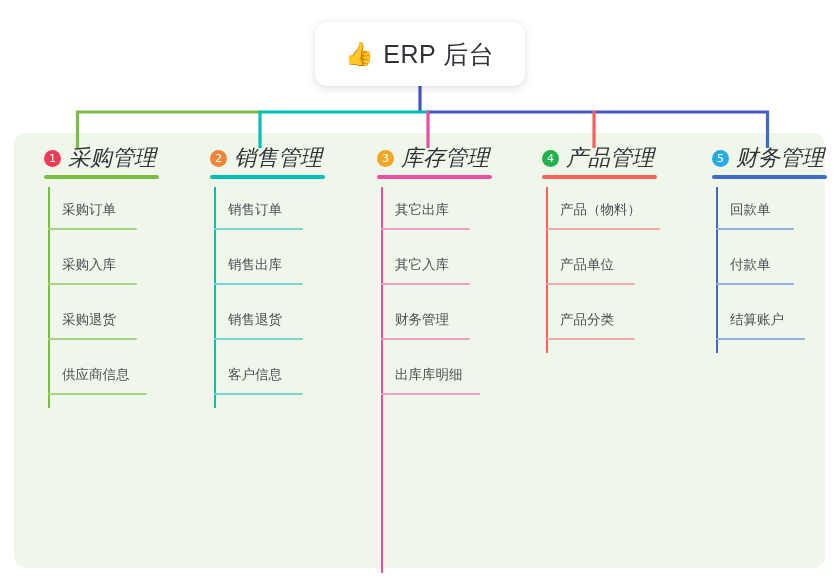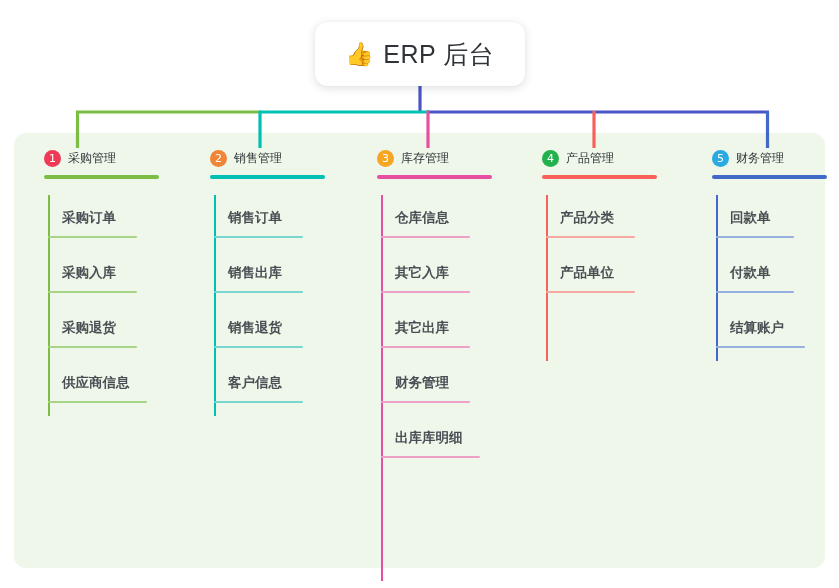--- a/index.html
+++ b/index.html
@@ -100,35 +100,35 @@
     height: 17px;
     border-radius: 50%;
     color: #ffffff;
     font-size: 11px;
     line-height: 17px;
     text-align: center;
     flex: 0 0 auto;
     font-family: "DejaVu Sans", sans-serif;
   }
   .col-title {
-    font-size: 12px;
+    font-size: 22px;
     color: #303439;
     white-space: nowrap;
+    font-style: italic;
   }
   .col-underline {
     height: 4px;
     border-radius: 2px;
     margin-top: 5px;
     margin-left: 12px;
   }
 
   .items {
     position: relative;
-    margin-top: 16px;
-    font-weight: bold;
+    margin-top: 8px;
   }
   .item {
     position: relative;
     height: 55px;
   }
   .item-label {
     position: absolute;
     left: 30px;
     top: 14px;
     font-size: 13.5px;
@@ -236,58 +236,58 @@
 
     <div class="column" style="left:365px; width:165px;">
       <div class="col-header">
         <span class="badge" style="background:#f5a623">3</span>
         <span class="col-title">库存管理</span>
       </div>
       <div class="col-underline" style="width:115px; background:#e74fa0"></div>
       <div class="items">
         <div class="trunk" style="height:386px; background:#e74fa0"></div>
         <div class="item">
-          <span class="item-label">仓库信息</span>
+          <span class="item-label">其它出库</span>
           <div class="item-underline" style="width:89px; background:#eda0c8"></div>
         </div>
         <div class="item">
           <span class="item-label">其它入库</span>
           <div class="item-underline" style="width:89px; background:#eda0c8"></div>
         </div>
         <div class="item">
-          <span class="item-label">其它出库</span>
-          <div class="item-underline" style="width:89px; background:#eda0c8"></div>
-        </div>
-        <div class="item">
           <span class="item-label">财务管理</span>
           <div class="item-underline" style="width:89px; background:#eda0c8"></div>
         </div>
         <div class="item">
           <span class="item-label">出库库明细</span>
           <div class="item-underline" style="width:99px; background:#eda0c8"></div>
         </div>
       </div>
     </div>
 
     <div class="column" style="left:530px; width:170px;">
       <div class="col-header">
         <span class="badge" style="background:#22b14c">4</span>
         <span class="col-title">产品管理</span>
       </div>
       <div class="col-underline" style="width:115px; background:#f8615a"></div>
       <div class="items">
         <div class="trunk" style="height:166px; background:#f8615a"></div>
         <div class="item">
+          <span class="item-label">产品（物料）</span>
+          <div class="item-underline" style="width:114px; background:#f6a8a3"></div>
+        </div>
+        <div class="item">
+          <span class="item-label">产品单位</span>
+          <div class="item-underline" style="width:89px; background:#f6a8a3"></div>
+        </div>
+        <div class="item">
           <span class="item-label">产品分类</span>
           <div class="item-underline" style="width:89px; background:#f6a8a3"></div>
         </div>
-        <div class="item">
-          <span class="item-label">产品单位</span>
-          <div class="item-underline" style="width:89px; background:#f6a8a3"></div>
-        </div>
       </div>
     </div>
 
     <div class="column" style="left:700px; width:160px;">
       <div class="col-header">
         <span class="badge" style="background:#29abe2">5</span>
         <span class="col-title">财务管理</span>
       </div>
       <div class="col-underline" style="width:115px; background:#4169c8"></div>
       <div class="items">

